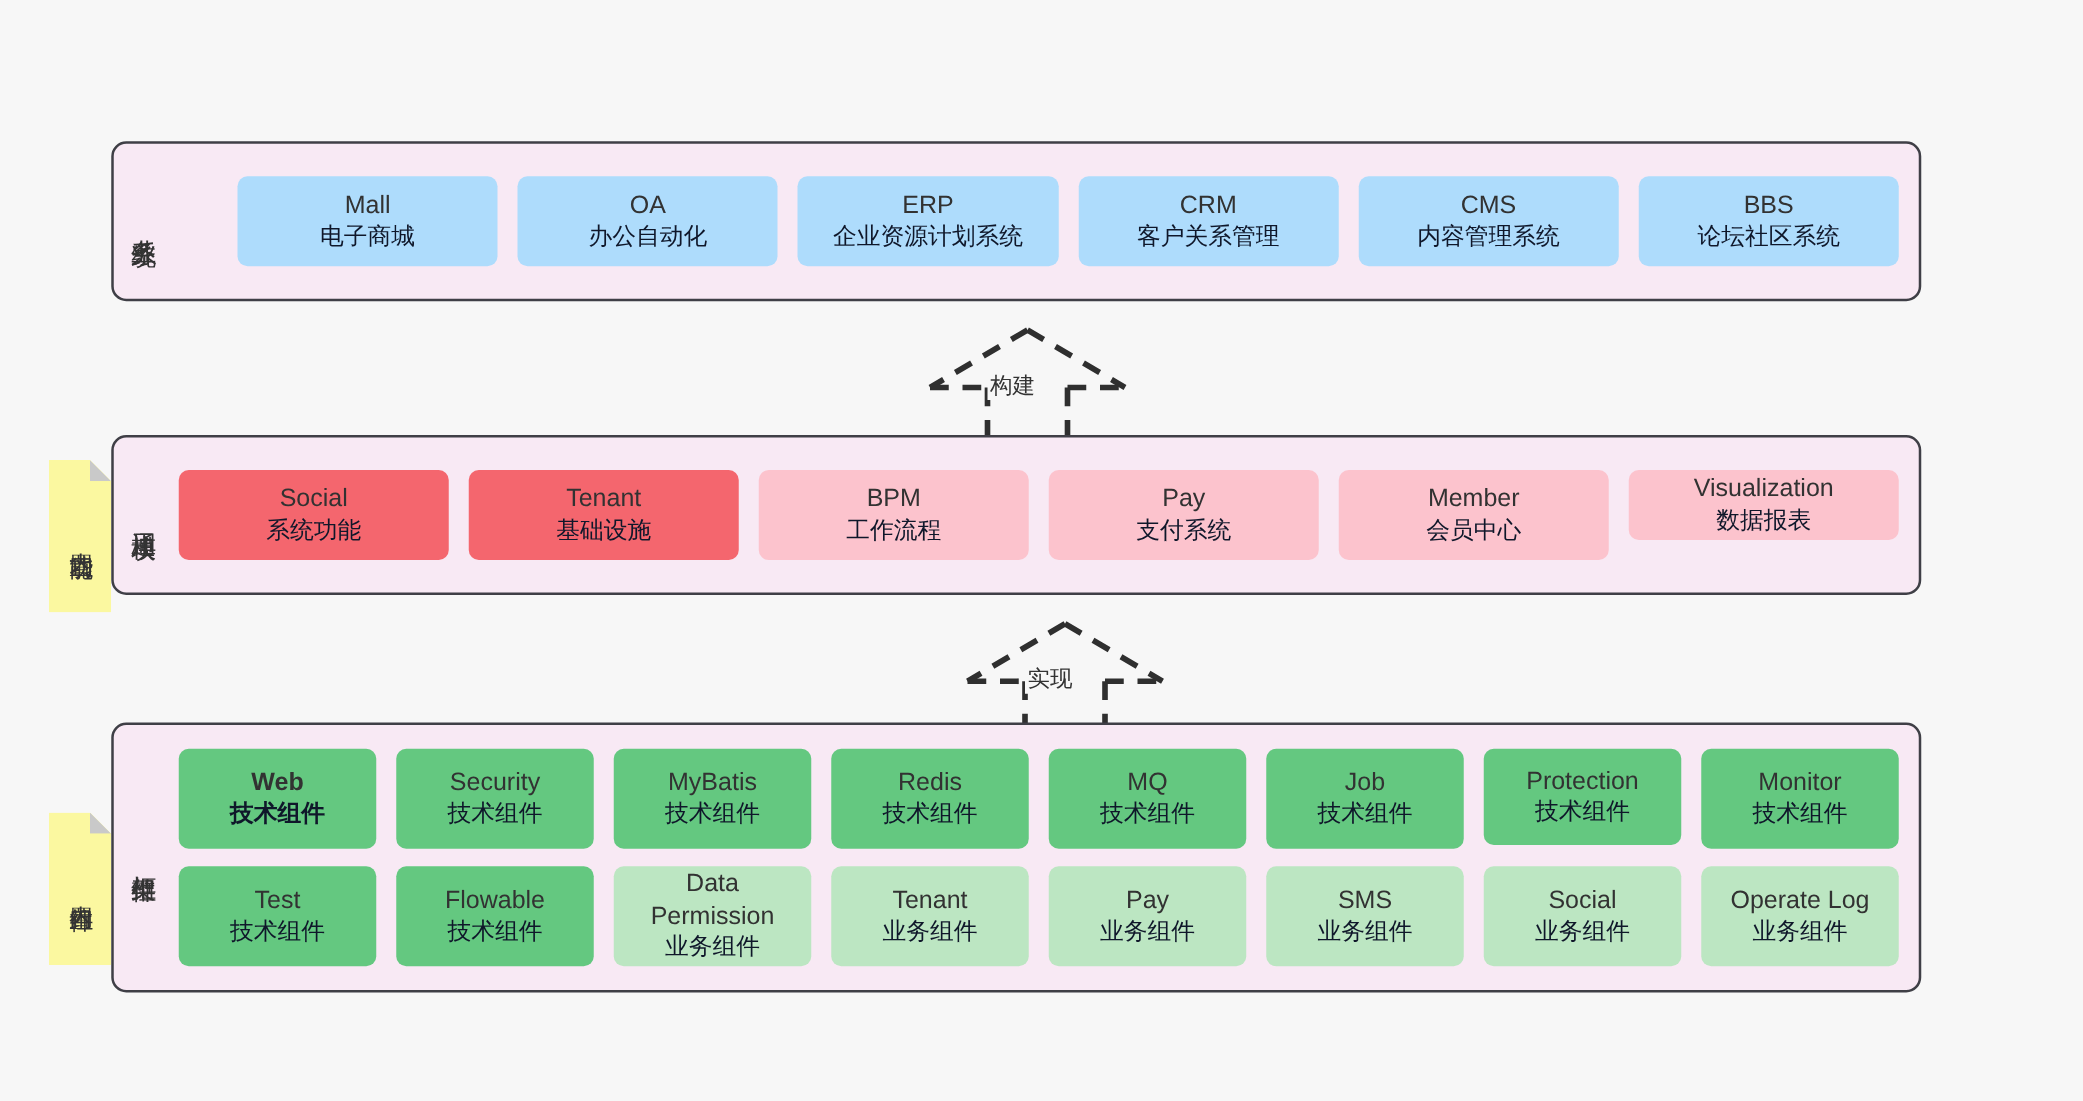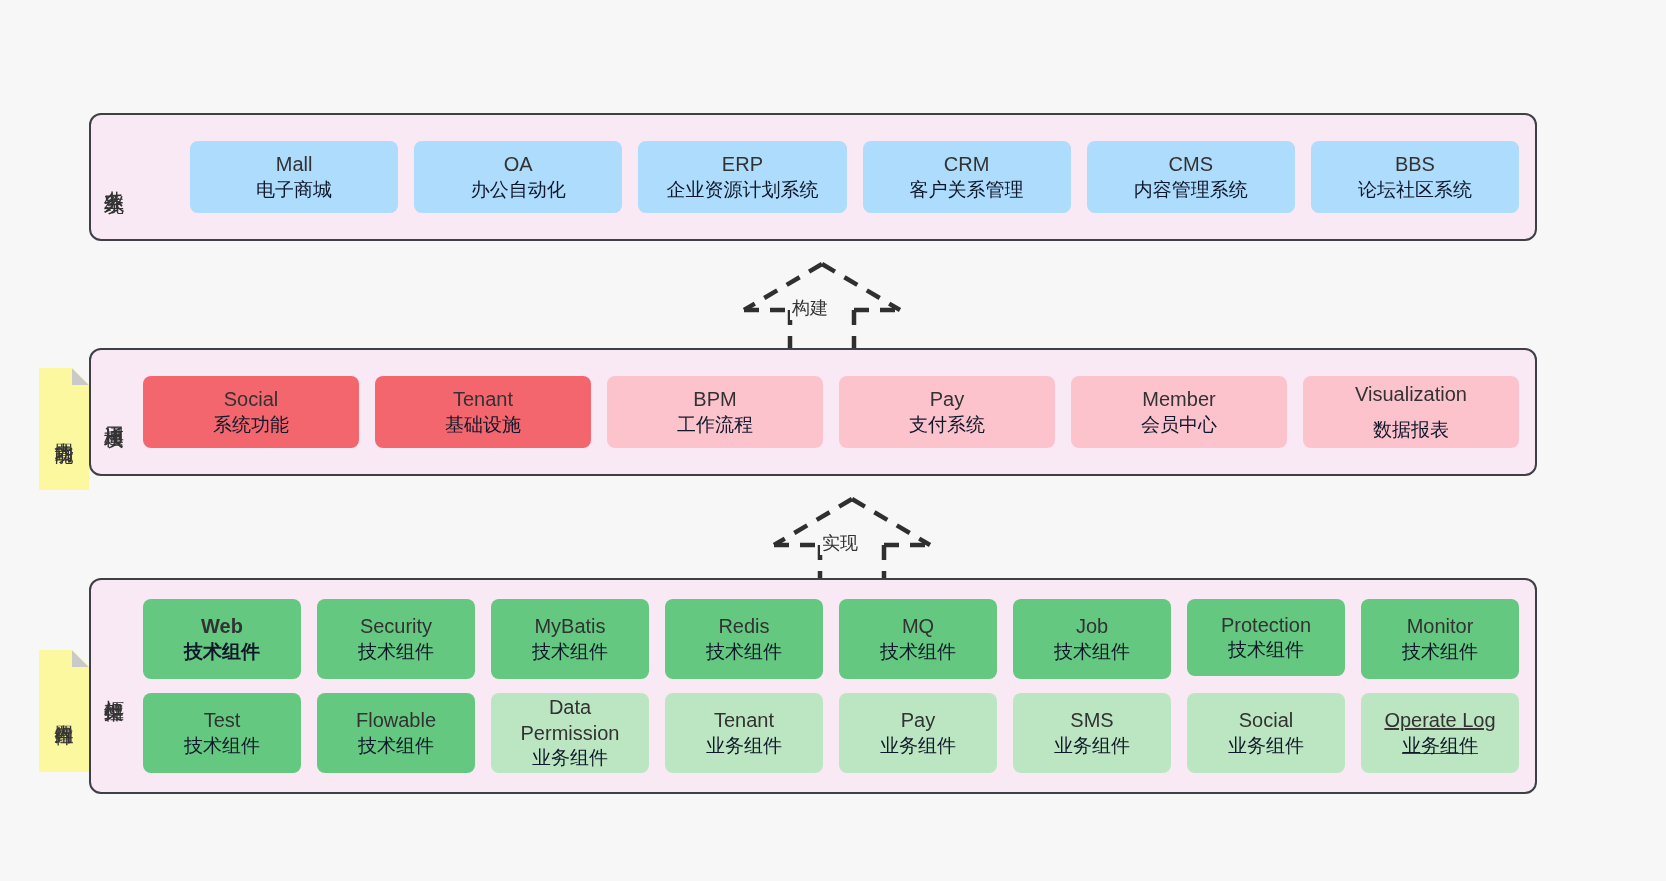--- a/index.html
+++ b/index.html
@@ -204,21 +204,21 @@
           <span class="t2">工作流程</span>
         </div>
         <div class="card pink" style="height:72px;">
           <span class="t1">Pay</span>
           <span class="t2">支付系统</span>
         </div>
         <div class="card pink" style="height:72px;">
           <span class="t1">Member</span>
           <span class="t2">会员中心</span>
         </div>
-        <div class="card pink" style="height:72px;justify-content:space-between;">
+        <div class="card pink" style="height:56px;">
           <span class="t1">Visualization</span>
           <span class="t2">数据报表</span>
         </div>
       </div>
     </div>
   </div>
 
   <div class="note" style="left:39px; top:368px; height:122px;">
     <span class="fold"></span>
     <span>内置功能</span>
@@ -299,21 +299,21 @@
           <span class="t2">业务组件</span>
         </div>
         <div class="card green-light" style="height:80px;">
           <span class="t1">SMS</span>
           <span class="t2">业务组件</span>
         </div>
         <div class="card green-light" style="height:80px;">
           <span class="t1">Social</span>
           <span class="t2">业务组件</span>
         </div>
-        <div class="card green-light" style="height:80px;text-decoration:underline;">
+        <div class="card green-light" style="height:80px;">
           <span class="t1">Operate Log</span>
           <span class="t2">业务组件</span>
         </div>
       </div>
 
     </div>
   </div>
 
   <div class="note" style="left:39px; top:650px; height:122px;">
     <span class="fold"></span>

